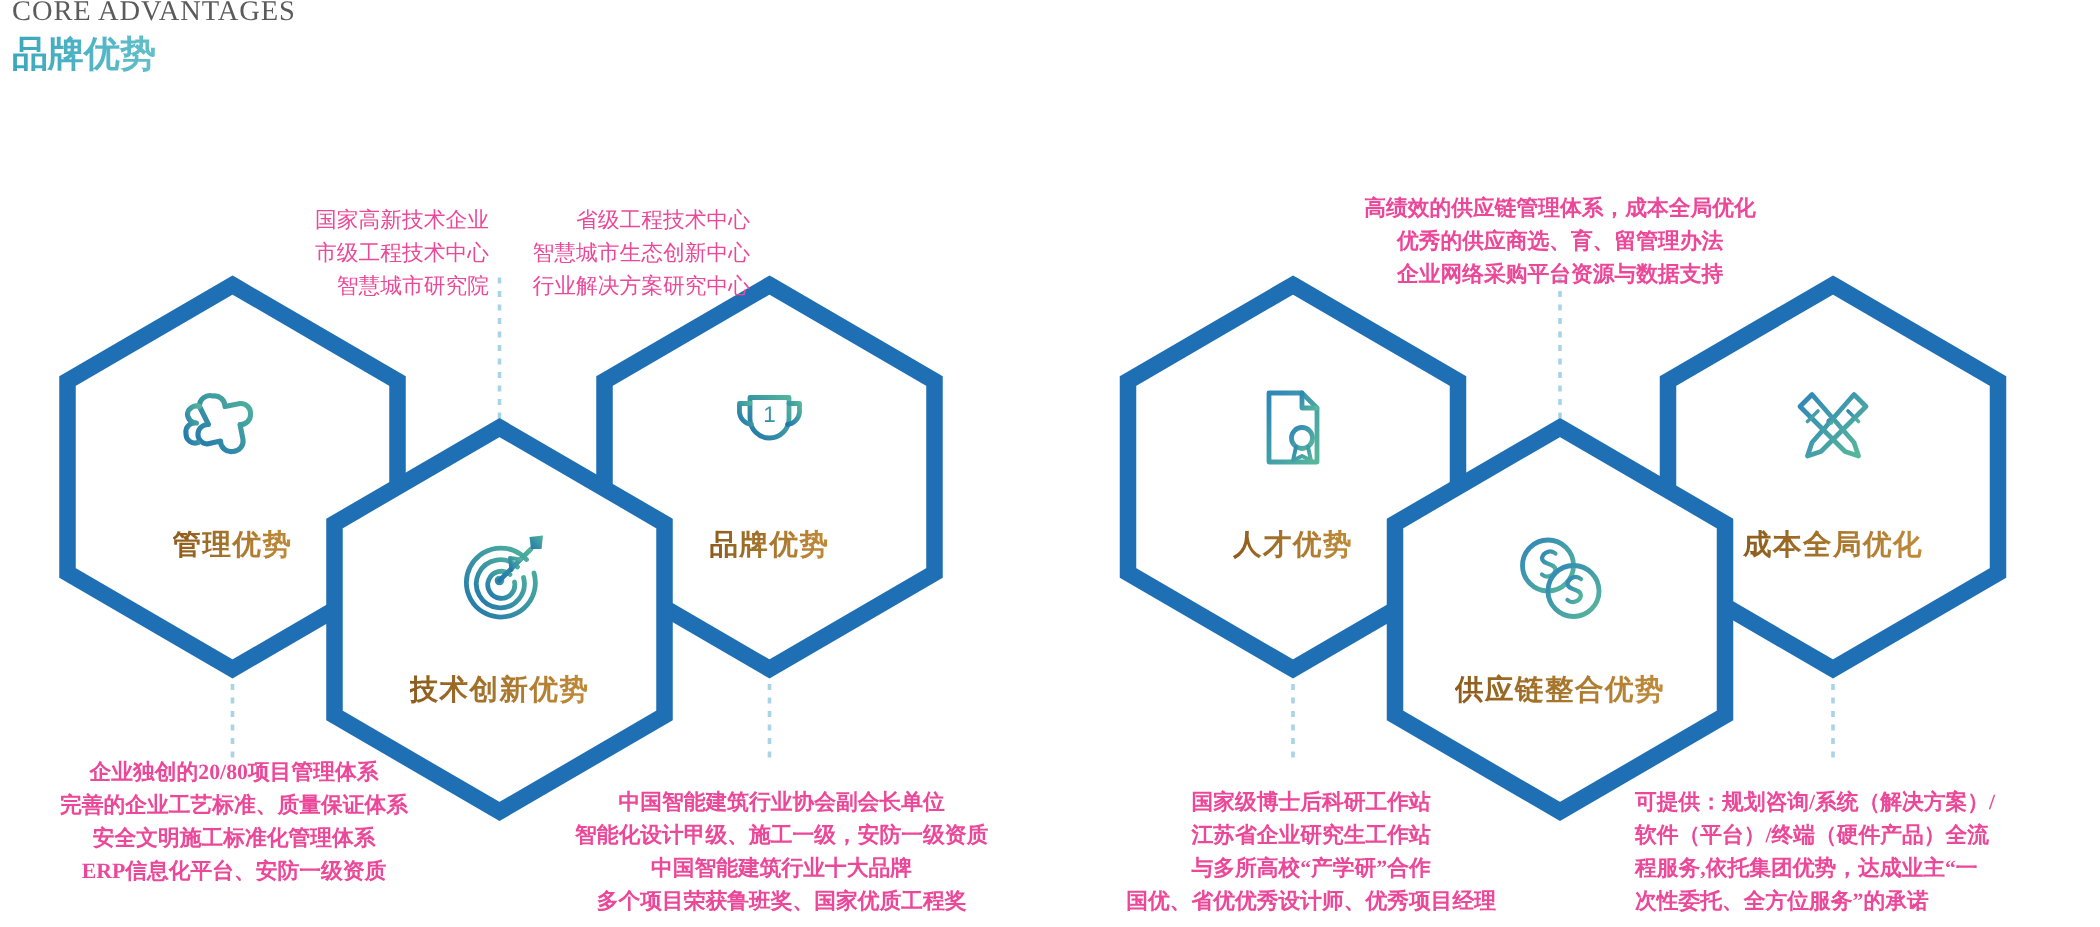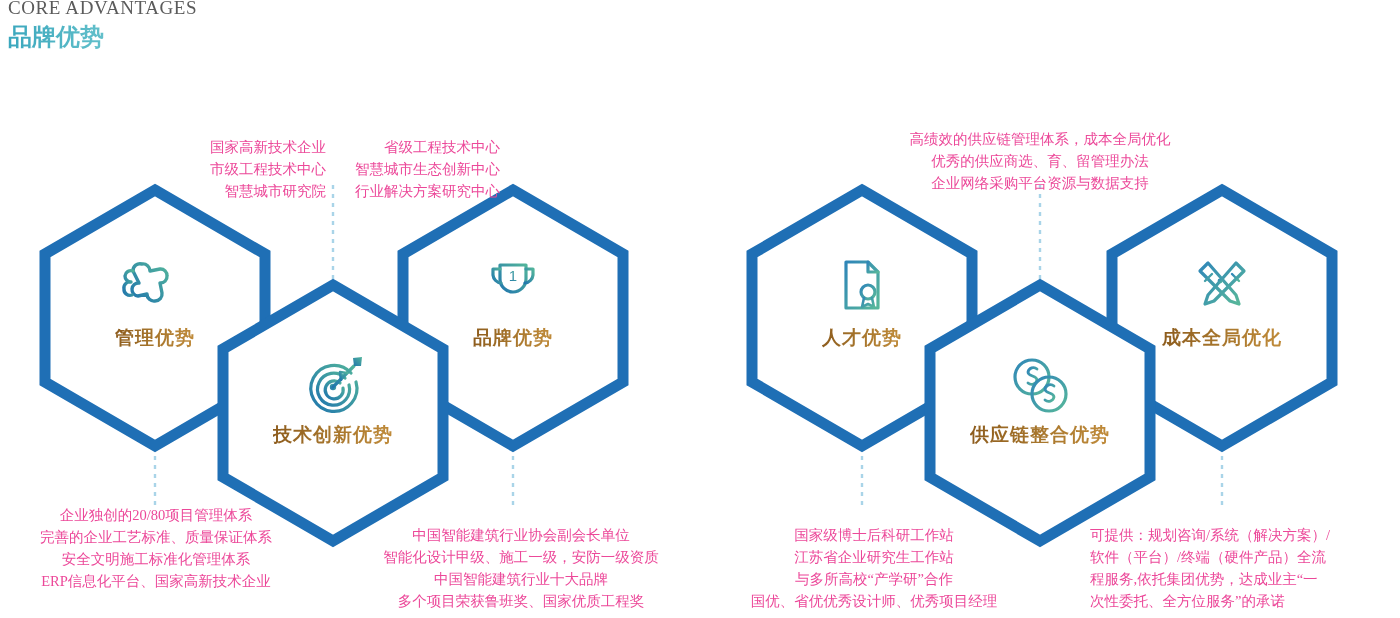--- a/index.html
+++ b/index.html
@@ -32,32 +32,32 @@
   #diagram{position:absolute;left:0;top:0;width:1400px;height:618px;}
 
   
   .hex-label{
     position:absolute;transform:translate(-50%,-50%);
     font-family:Liberation Serif, serif;
     font-weight:bold;font-size:19px;white-space:nowrap;
     color:#8a5a22;letter-spacing:1px;
     background:linear-gradient(90deg,#8d5c1d 0%,#a5742b 45%,#c08b3a 100%);
     -webkit-background-clip:text;background-clip:text;
-    -webkit-text-fill-color:transparent;color:transparent;
+    -webkit-text-fill-color:transparent;color:transparent;margin-top:25px;
   }
 
   
   .tblock{
     position:absolute;
     font-family:"Liberation Serif","DejaVu Serif",serif;
     font-size:14.5px;line-height:22px;color:#ec4899;
     white-space:nowrap;
   }
   .tblock.ctr{text-align:center;transform:translateX(-50%);}
-  .tblock .ln{display:block;}
+  .tblock .ln{display:block;font-weight:bold;}
   .tblock.two-col{white-space:nowrap;}
   .tblock.two-col .row{display:flex;gap:14px;}
   .tblock.two-col .c1{width:130px;text-align:right;}
   .tblock.two-col .c2{width:160px;text-align:right;}
 </style>
 </head>
 <body>
 
 <div id="stage">
 
@@ -210,21 +210,21 @@
   <div class="tblock ctr" style="left:1040px;top:128px;">
     <span class="ln">高绩效的供应链管理体系，成本全局优化</span>
     <span class="ln">优秀的供应商选、育、留管理办法</span>
     <span class="ln">企业网络采购平台资源与数据支持</span>
   </div>
 
   <div class="tblock ctr" style="left:156px;top:504px;">
     <span class="ln">企业独创的20/80项目管理体系</span>
     <span class="ln">完善的企业工艺标准、质量保证体系</span>
     <span class="ln">安全文明施工标准化管理体系</span>
-    <span class="ln">ERP信息化平台、国家高新技术企业</span>
+    <span class="ln">ERP信息化平台、安防一级资质</span>
   </div>
 
   <div class="tblock ctr" style="left:521px;top:524px;">
     <span class="ln">中国智能建筑行业协会副会长单位</span>
     <span class="ln">智能化设计甲级、施工一级，安防一级资质</span>
     <span class="ln">中国智能建筑行业十大品牌</span>
     <span class="ln">多个项目荣获鲁班奖、国家优质工程奖</span>
   </div>
 
   <div class="tblock ctr" style="left:874px;top:524px;">

